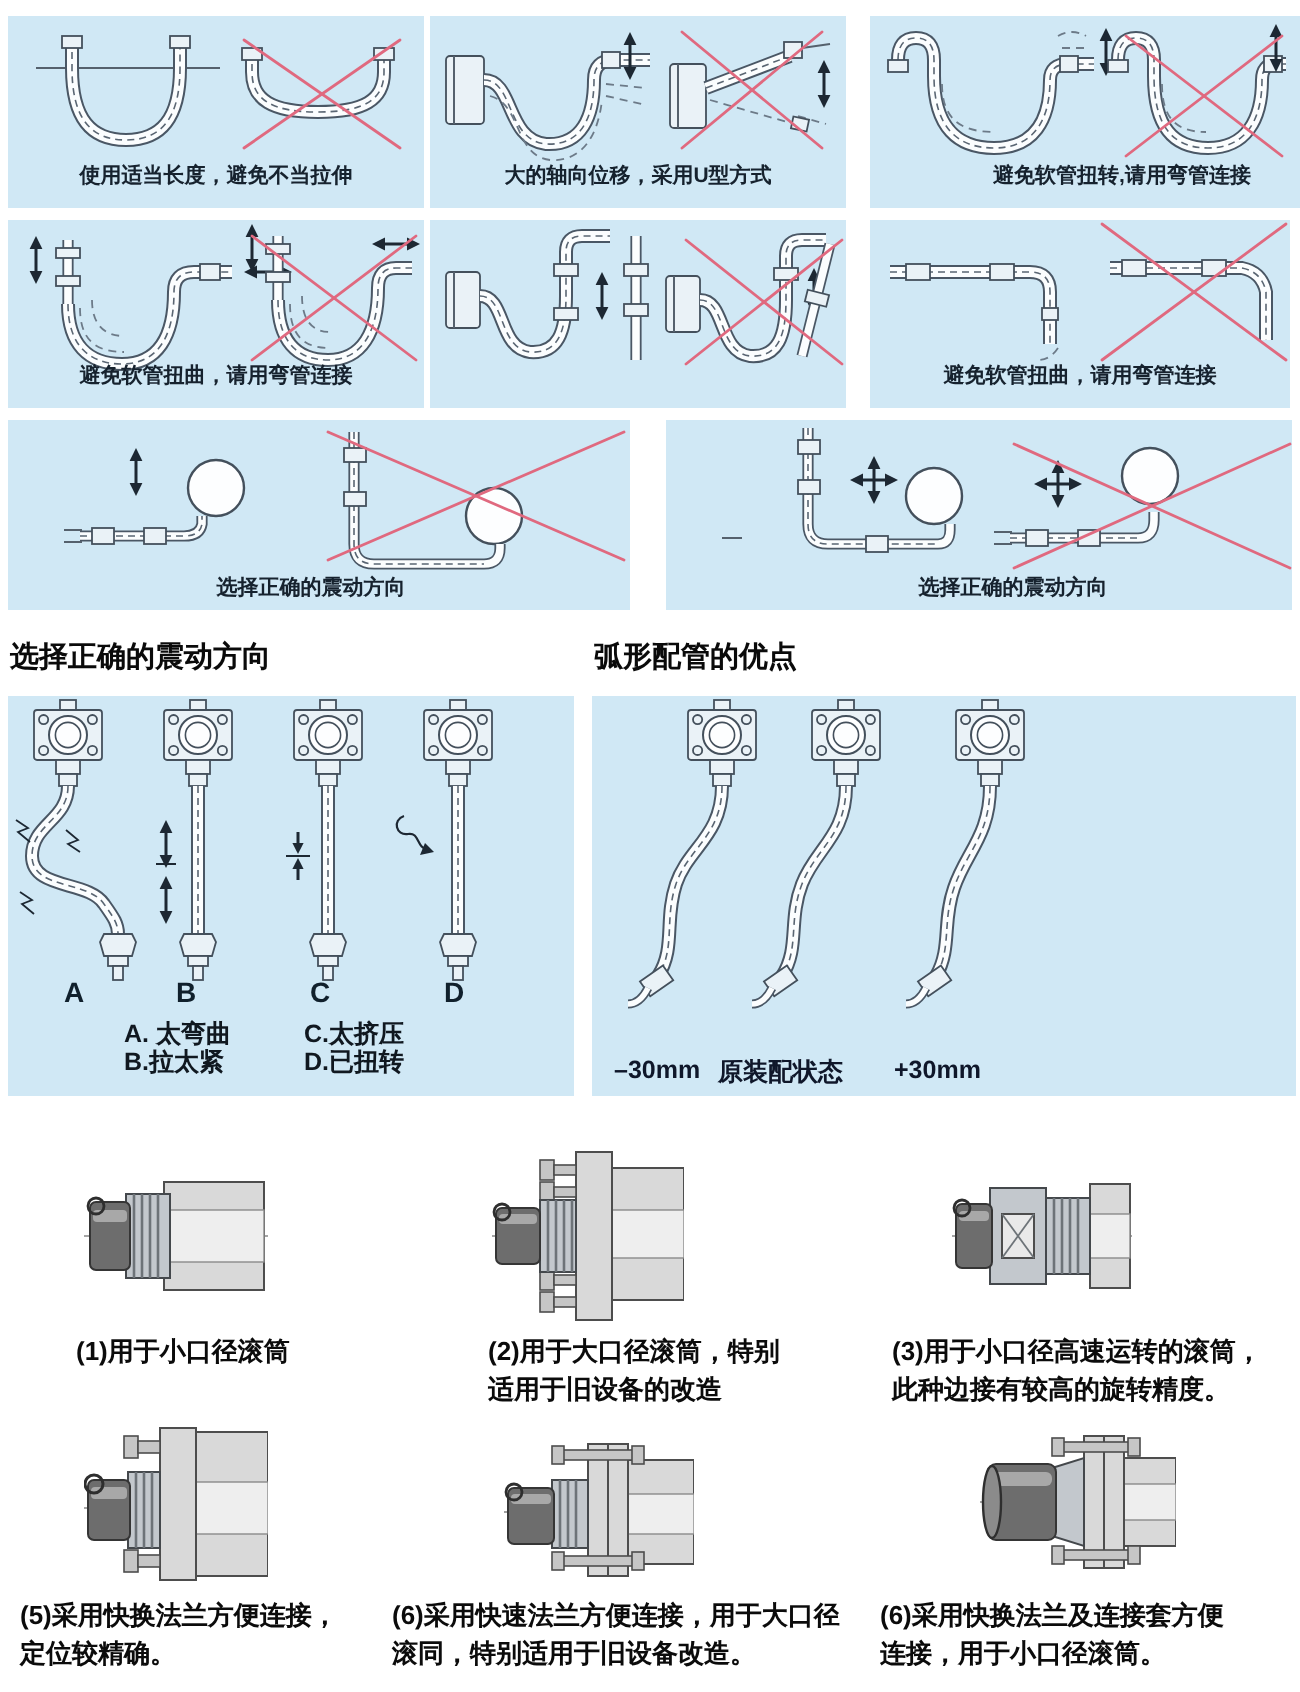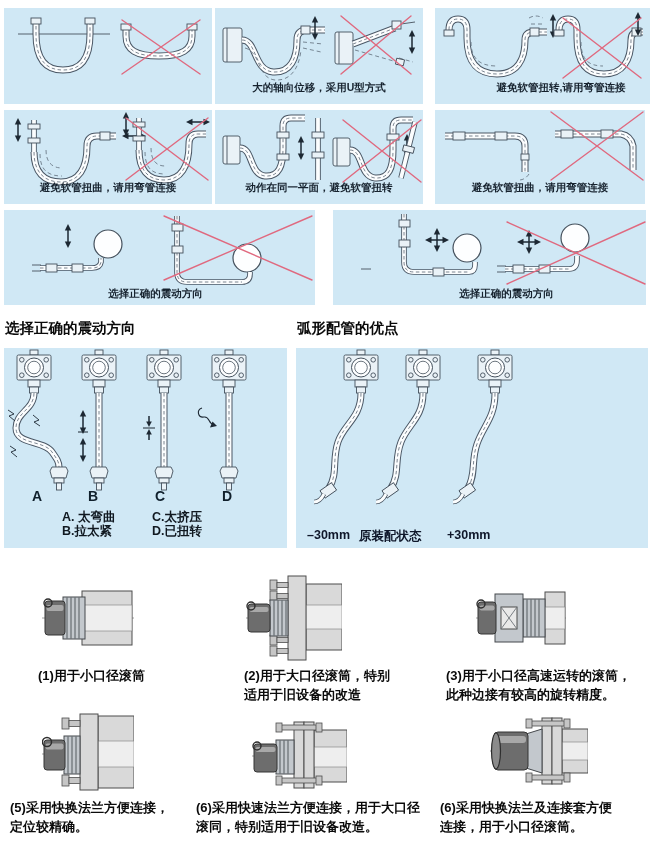--- a/index.html
+++ b/index.html
@@ -90,20 +90,21 @@
     <path d="M122,18 V28 C122,42 132,48 155,48 C178,48 188,42 188,28 V18" class="ho"></path>
     <path d="M122,18 V28 C122,42 132,48 155,48 C178,48 188,42 188,28 V18" class="hi"></path>
     <path d="M122,18 V28 C122,42 132,48 155,48 C178,48 188,42 188,28 V18" class="hc"></path>
     <rect x="117" y="16" width="10" height="6" class="fit"></rect>
     <rect x="183" y="16" width="10" height="6" class="fit"></rect>
     <g>
         <line x1="118" y1="12" x2="196" y2="66" class="xl"></line>
         <line x1="196" y1="12" x2="118" y2="66" class="xl"></line>
       </g>
   </svg>
+  <div class="cap">使用适当长度，避免不当拉伸</div>
 </div>
 
 <div class="panel" style="left:215px;top:8px;width:208px;height:96px">
   <svg width="208" height="78" viewBox="0 0 208 78">
     <rect x="8" y="20" width="19" height="34" rx="2" class="fit"></rect>
     <line x1="12" y1="20" x2="12" y2="54" class="thin"></line>
     <path d="M27,32 C42,32 38,62 58,64 C76,65 82,50 82,32 Q82,22 92,22 L110,22" class="ho"></path>
     <path d="M27,32 C42,32 38,62 58,64 C76,65 82,50 82,32 Q82,22 92,22 L110,22" class="hi"></path>
     <path d="M27,32 C42,32 38,62 58,64 C76,65 82,50 82,32 Q82,22 92,22 L110,22" class="hc"></path>
     <rect x="86" y="18" width="9" height="8" class="fit"></rect>
@@ -206,21 +207,20 @@
     <rect x="172" y="24" width="12" height="6" class="fit"></rect>
     <use href="#av" x="192" y="24"></use>
     <path d="M200,12 L186,68" class="po"></path>
       <path d="M200,12 L186,68" class="pi"></path>
     <rect x="188" y="36" width="11" height="6" class="fit" transform="rotate(14 193 39)"></rect>
     <g>
         <line x1="128" y1="10" x2="206" y2="72" class="xl"></line>
         <line x1="206" y1="10" x2="128" y2="72" class="xl"></line>
       </g>
   </svg>
-  <div class="cap">动作在同一平面，避免软管扭转</div>
 </div>
 
 <div class="panel" style="left:435px;top:110px;width:210px;height:94px">
   <svg width="210" height="76" viewBox="0 0 210 76">
     <path d="M10,26 L80,26 Q90,26 90,36 L90,62" class="ho"></path>
     <path d="M10,26 L80,26 Q90,26 90,36 L90,62" class="hi"></path>
     <path d="M10,26 L80,26 Q90,26 90,36 L90,62" class="hc"></path>
     <rect x="18" y="22" width="12" height="8" class="fit"></rect>
     <rect x="60" y="22" width="12" height="8" class="fit"></rect>
     <rect x="86" y="44" width="8" height="6" class="fit"></rect>

